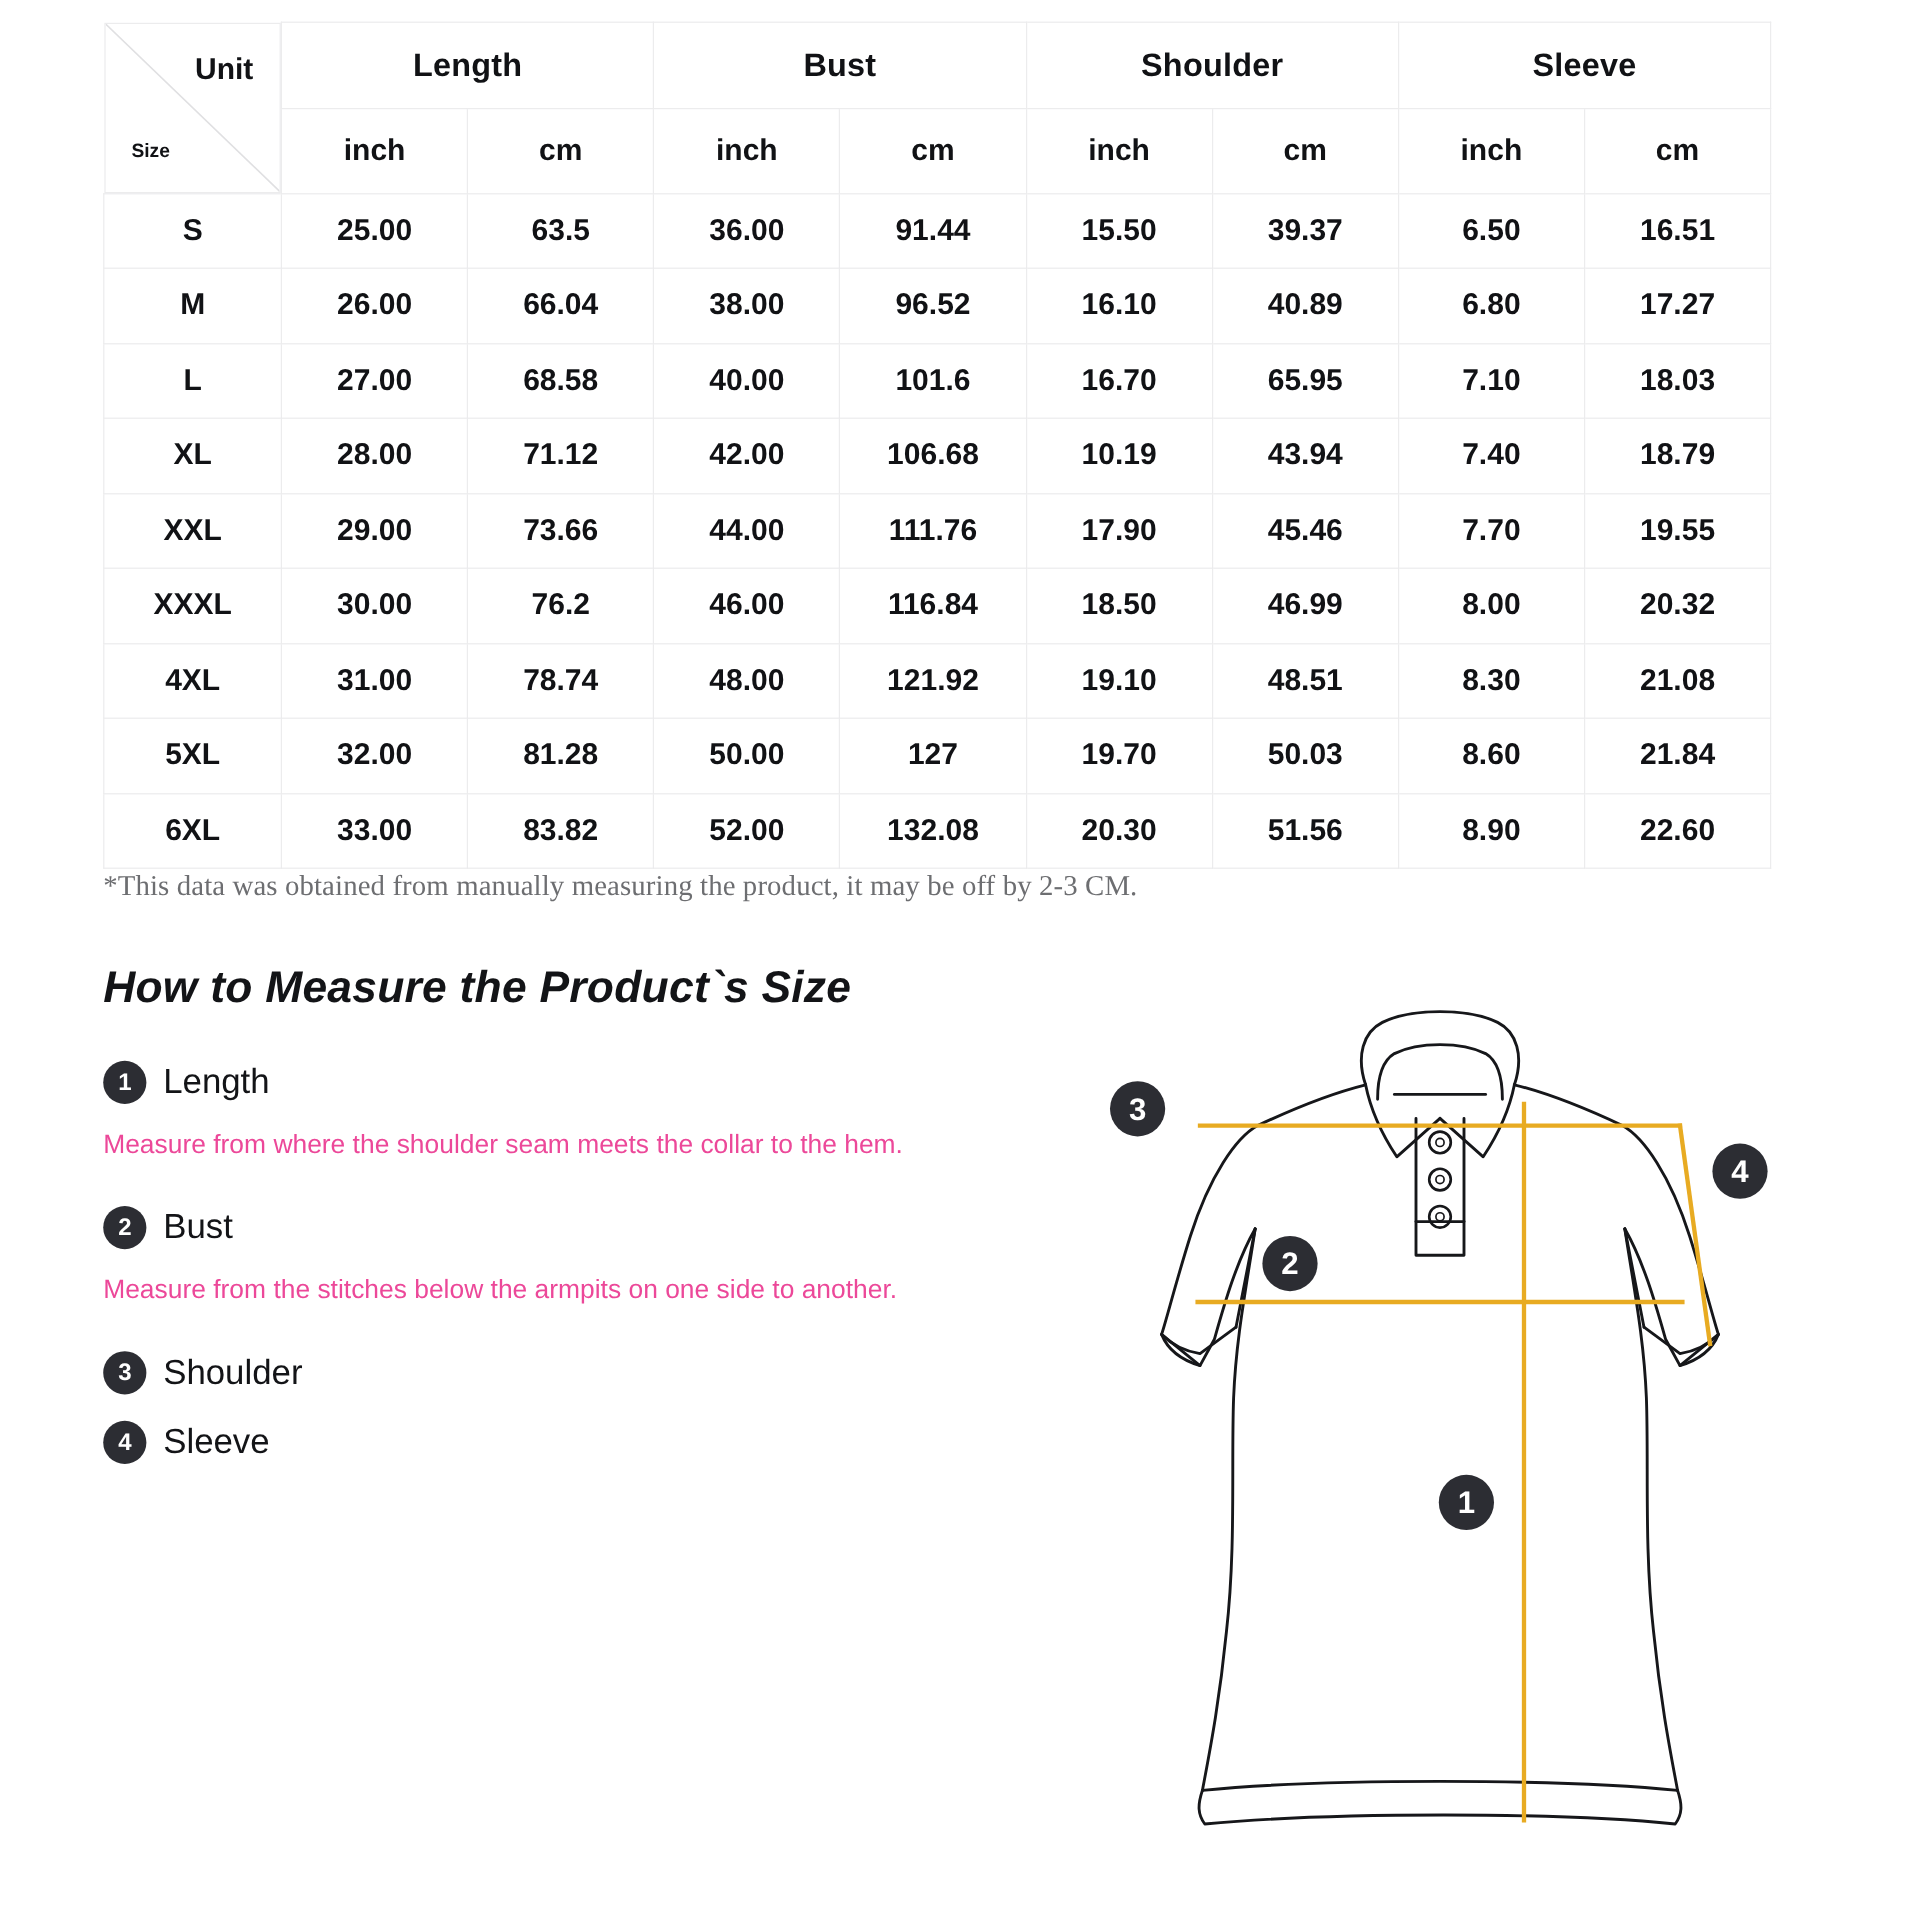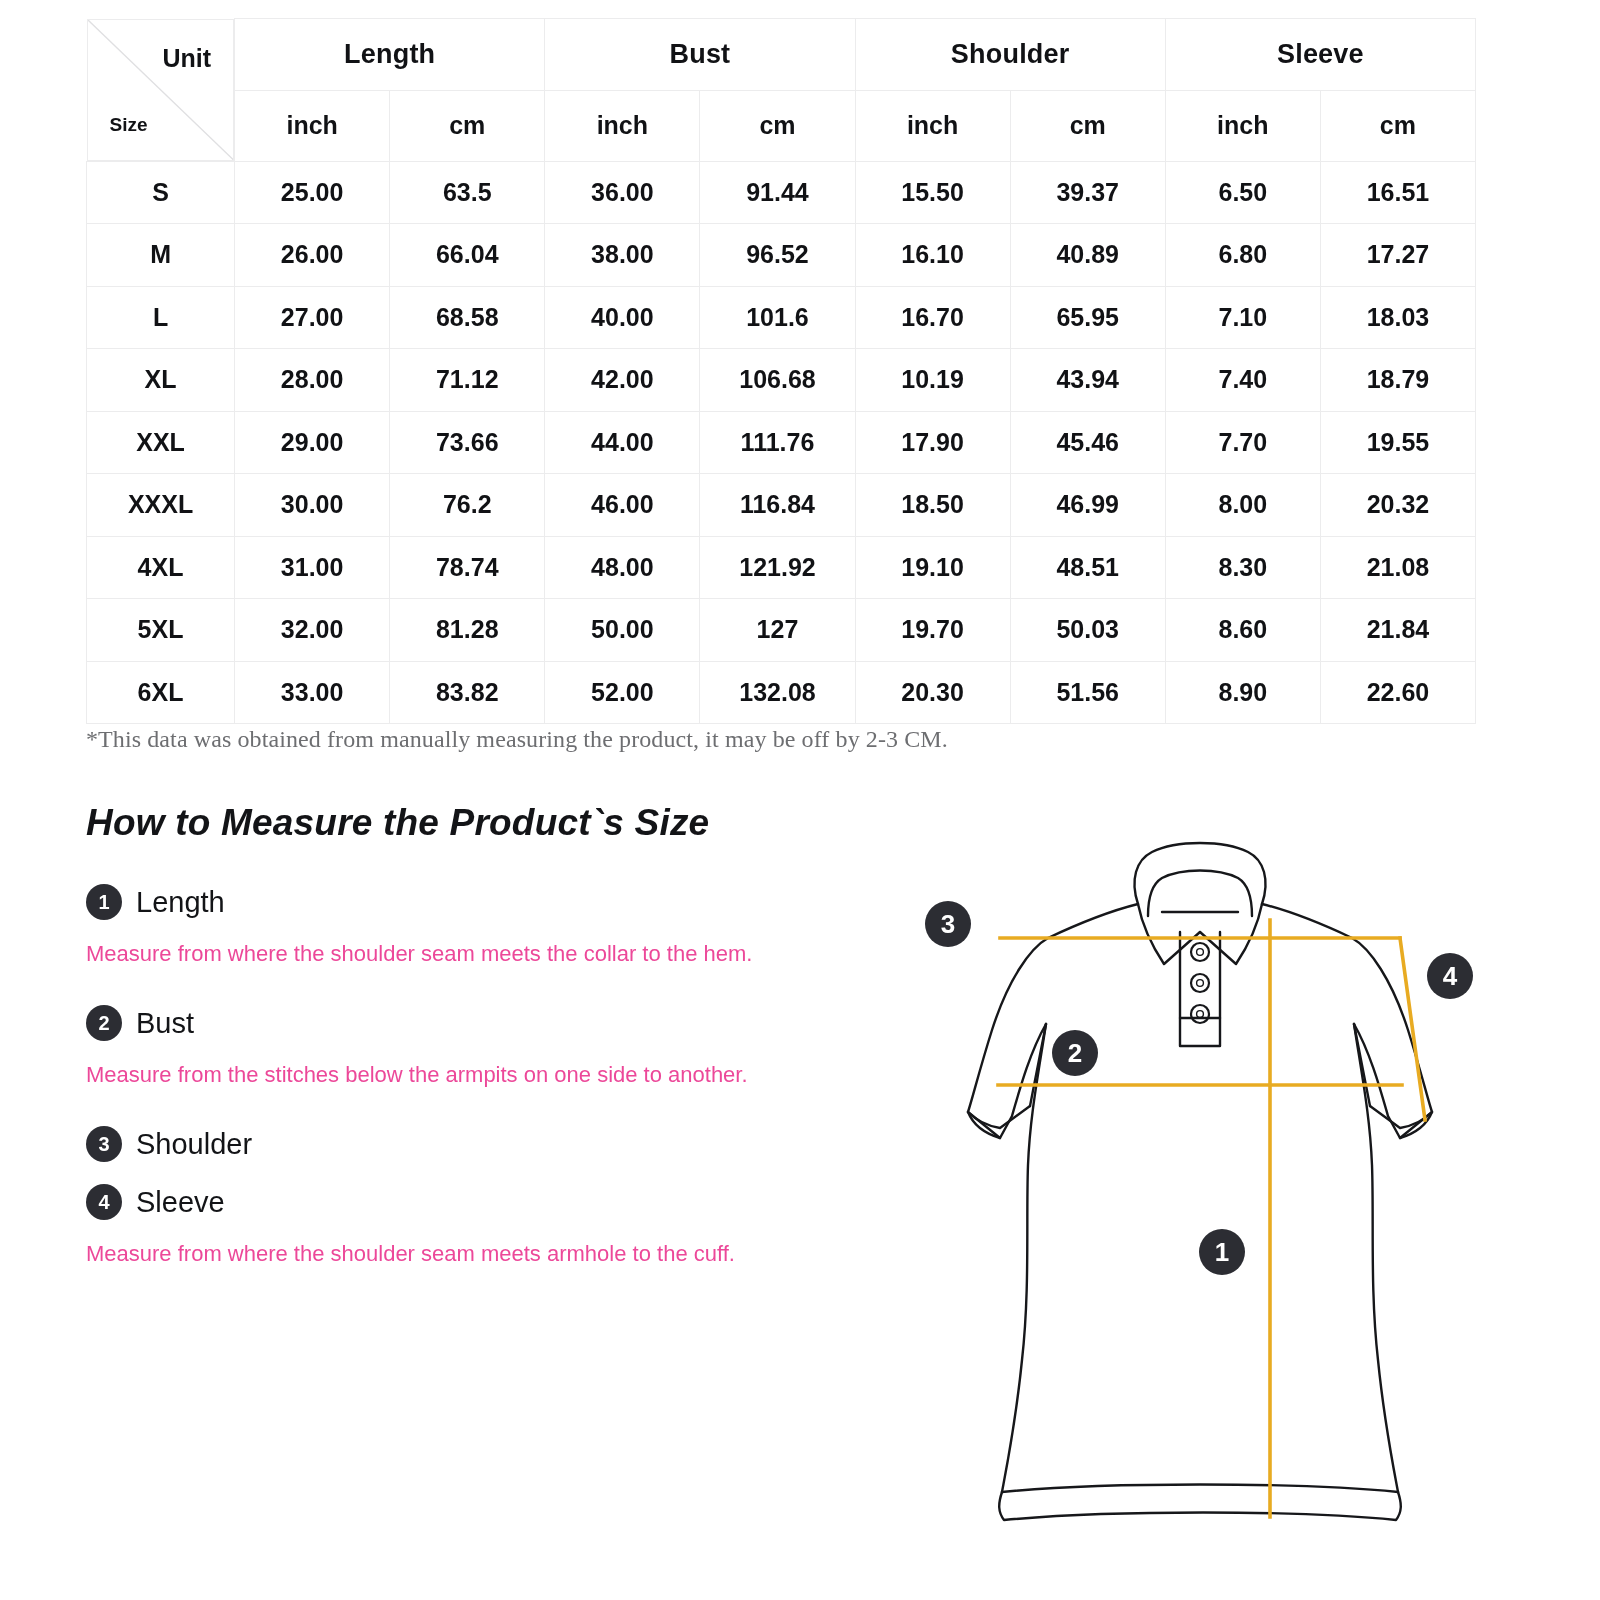--- a/index.html
+++ b/index.html
@@ -80,21 +80,21 @@
     right: 22px;
     top: 24px;
     font-size: 25px;
     font-weight: bold;
     color: #111215;
   }
   .corner .size-lbl {
     position: absolute;
     left: 22px;
     bottom: 24px;
-    font-size: 19px;
+    font-size: 16px;
     font-weight: bold;
     color: #111215;
   }
 
   .footnote {
     position: absolute;
     left: 86px;
     top: 726px;
     font-size: 24px;
     color: #6d6e71;
@@ -356,21 +356,20 @@
         <div class="step-head">
           <span class="badge">3</span>
           <span class="step-name">Shoulder</span>
         </div>
       </div>
       <div class="step">
         <div class="step-head">
           <span class="badge">4</span>
           <span class="step-name">Sleeve</span>
         </div>
-        <div class="step-desc">Measure from where the shoulder seam meets armhole to the cuff.</div>
       </div>
     </div>
 
   <div class="shirt">
     <svg viewBox="0 0 640 770" xmlns="http://www.w3.org/2000/svg">
       <g fill="none" stroke="#16171a" stroke-width="2.4" stroke-linejoin="round" stroke-linecap="round">
 
         <path d="M 168 118 C 150 128 128 160 112 210 C 100 248 92 280 88 292
                  L 120 318 L 132 296
                  C 140 268 150 232 166 204"></path>

